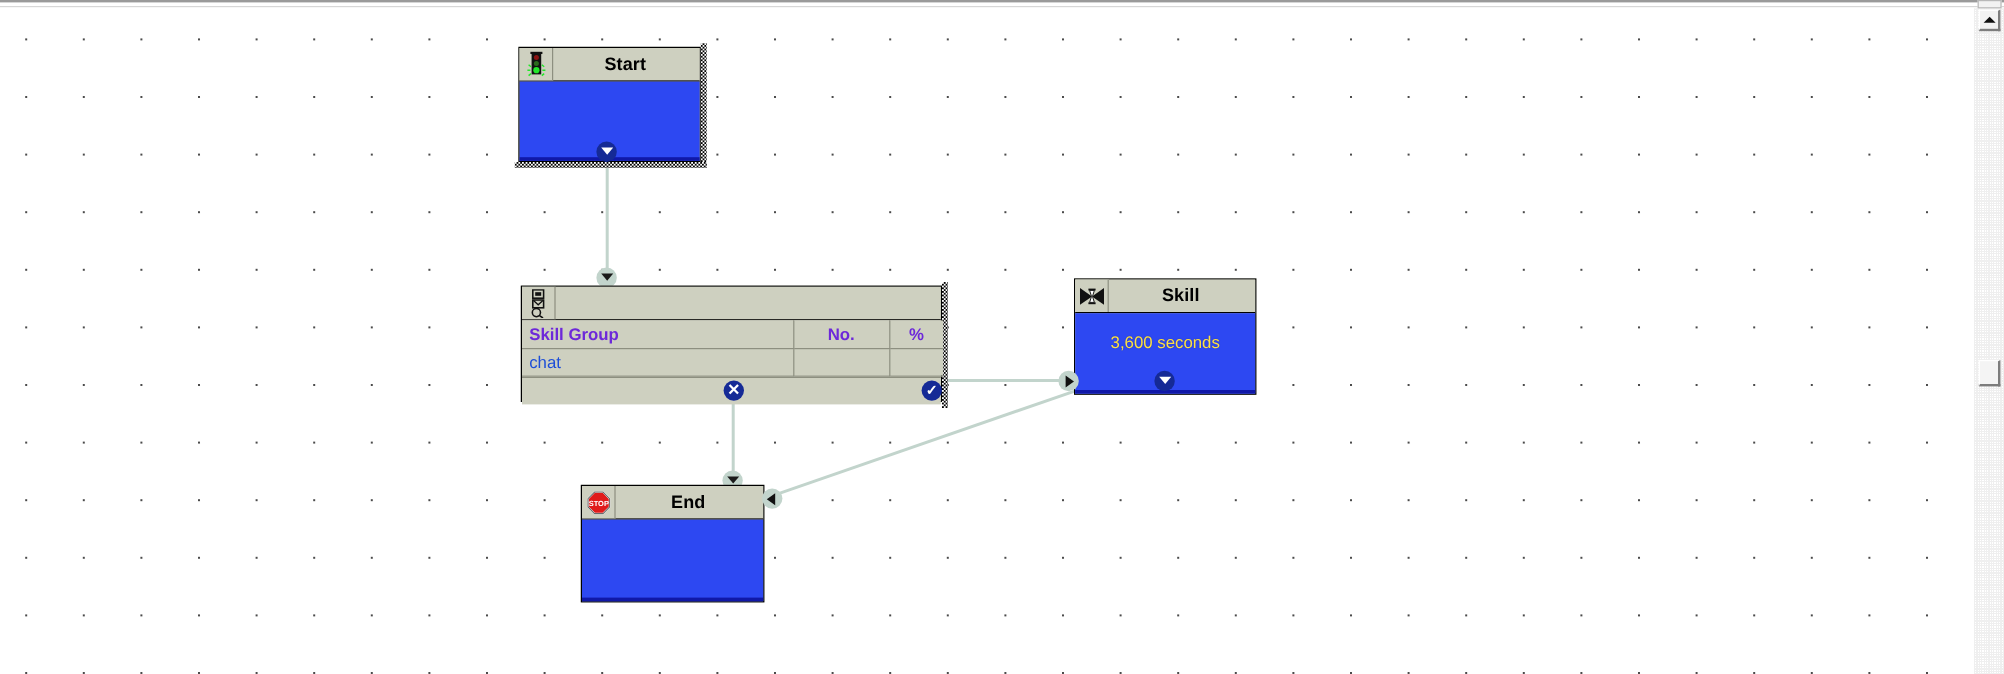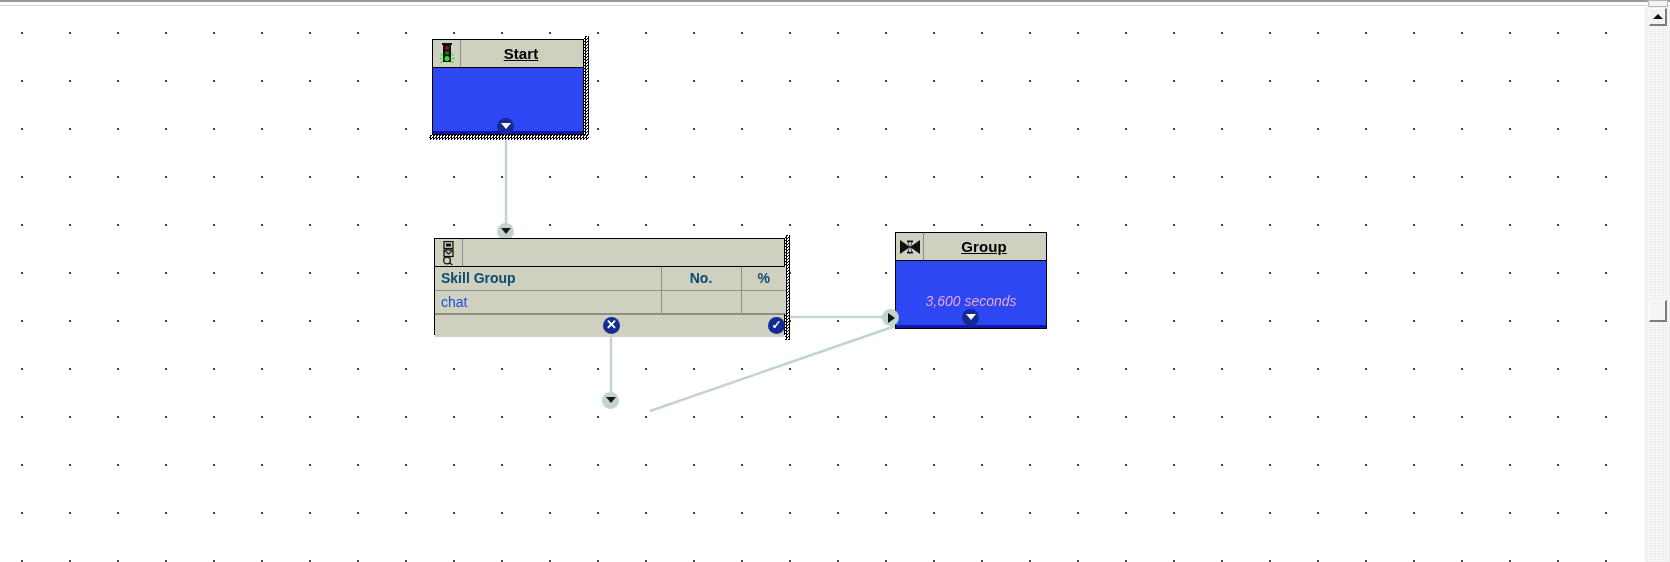--- a/index.html
+++ b/index.html
@@ -146,21 +146,20 @@
   .node-header {
     position: absolute;
     left: 1px; top: 1px;
     right: 1px;
     height: 28px;
     background: #ced0c0;
     display: flex;
     align-items: stretch;
     border-bottom: 1px solid #000000;
     box-sizing: border-box;
-    text-decoration: underline;
   }
   .node-icon-cell {
     width: 27px;
     flex: 0 0 27px;
     display: flex;
     align-items: center;
     justify-content: center;
     border-right: 1px solid #8d8f80;
     background: #ced0c0;
   }
@@ -181,25 +180,24 @@
     top: 29px; bottom: 1px;
     background: #2d48f2;
     border-bottom: 3px solid #1018a8;
     box-sizing: border-box;
     display: flex;
     flex-direction: column;
     align-items: center;
     justify-content: flex-start;
   }
   .node-body-text {
-    color: #f0abfc;
+    color: #fde047;
     font-size: 14px;
-    margin-top: 32px;
+    margin-top: 16px;
     text-shadow: 0 0 1px rgba(0,0,0,0.35);
-    font-style: italic;
   }
 
   
   .tbl-node .node-body {
     background: #ced0c0;
     border-bottom: none;
     display: block;
   }
   .qtable {
     width: 100%;
@@ -213,21 +211,21 @@
     height: 23px;
     padding: 0 6px;
     background: #ced0c0;
     font-size: 14px;
     box-sizing: border-box;
     overflow: hidden;
     white-space: nowrap;
   }
   .qtable th {
     font-weight: bold;
-    color: #0c4a6e;
+    color: #6d28d9;
   }
   .qtable th:last-child, .qtable td:last-child { border-right: none; }
   .qtable td {
     font-weight: normal;
     color: #1d4ed8;
   }
   .col-name { width: 226px; text-align: left; }
   .col-no   { width: 80px; text-align: center; }
   .col-pct  { width: 45px; text-align: center; }
   .qtable td.col-no, .qtable td.col-pct { text-align: center; }
@@ -399,40 +397,60 @@
       <div class="node-header">
         <div class="node-icon-cell">
           <svg class="ic" width="22" height="16" viewBox="0 0 22 16">
             <path d="M11 8 L1 1 L1 15 Z" fill="#111111"></path>
             <path d="M11 8 L21 1 L21 15 Z" fill="#111111"></path>
             <rect x="8" y="1.5" width="6" height="1.6" fill="#111111"></rect>
             <rect x="8" y="12.9" width="6" height="1.6" fill="#111111"></rect>
             <path d="M9 3 L13 3 L11.4 8 L13 13 L9 13 L10.6 8 Z" fill="#ffffff" stroke="#111111" stroke-width="0.8"></path>
           </svg>
         </div>
-        <div class="node-title">Group</div>
+        <div class="node-title">Skill</div>
       </div>
 
       <div class="node-body">
         <span class="node-body-text">3,600 seconds</span>
       </div>
 
       <div class="badge navy" style="left:67px; top:77px;">
         <span class="chev-down"></span>
       </div>
 
       <div class="badge sage" style="left:-13px; top:77px;">
         <span class="tri-right"></span>
       </div>
     </div>
 
     <div class="badge sage" style="position:absolute; left:602px; top:385px;">
       <span class="chev-down"></span>
     </div>
 
+    <div class="node" style="left:484px; top:397px; width:153px; height:98px;">
+      <div class="node-frame"></div>
+
+      <div class="node-header">
+        <div class="node-icon-cell">
+          <svg class="ic" width="20" height="20" viewBox="0 0 20 20">
+            <polygon points="6.5,1 13.5,1 19,6.5 19,13.5 13.5,19 6.5,19 1,13.5 1,6.5" fill="#e01b1b" stroke="#ffffff" stroke-width="1.4"></polygon>
+            <polygon points="6.5,1 13.5,1 19,6.5 19,13.5 13.5,19 6.5,19 1,13.5 1,6.5" fill="none" stroke="#6a6a6a" stroke-width="0.9"></polygon>
+            <text x="10" y="13" font-size="6.2" font-family="Liberation Sans, sans-serif" font-weight="bold" fill="#ffffff" text-anchor="middle">STOP</text>
+          </svg>
+        </div>
+        <div class="node-title">End</div>
+      </div>
+
+      <div class="node-body"></div>
+
+      <div class="badge sage" style="left:151px; top:3px;">
+        <span class="tri-left"></span>
+      </div>
+    </div>
 
   </div>
 
   <div class="vscroll">
     <div class="scroll-cap"></div>
     <div class="scroll-btn up">
       <span class="arrow-up"></span>
     </div>
     <div class="scroll-thumb"></div>
   </div>

